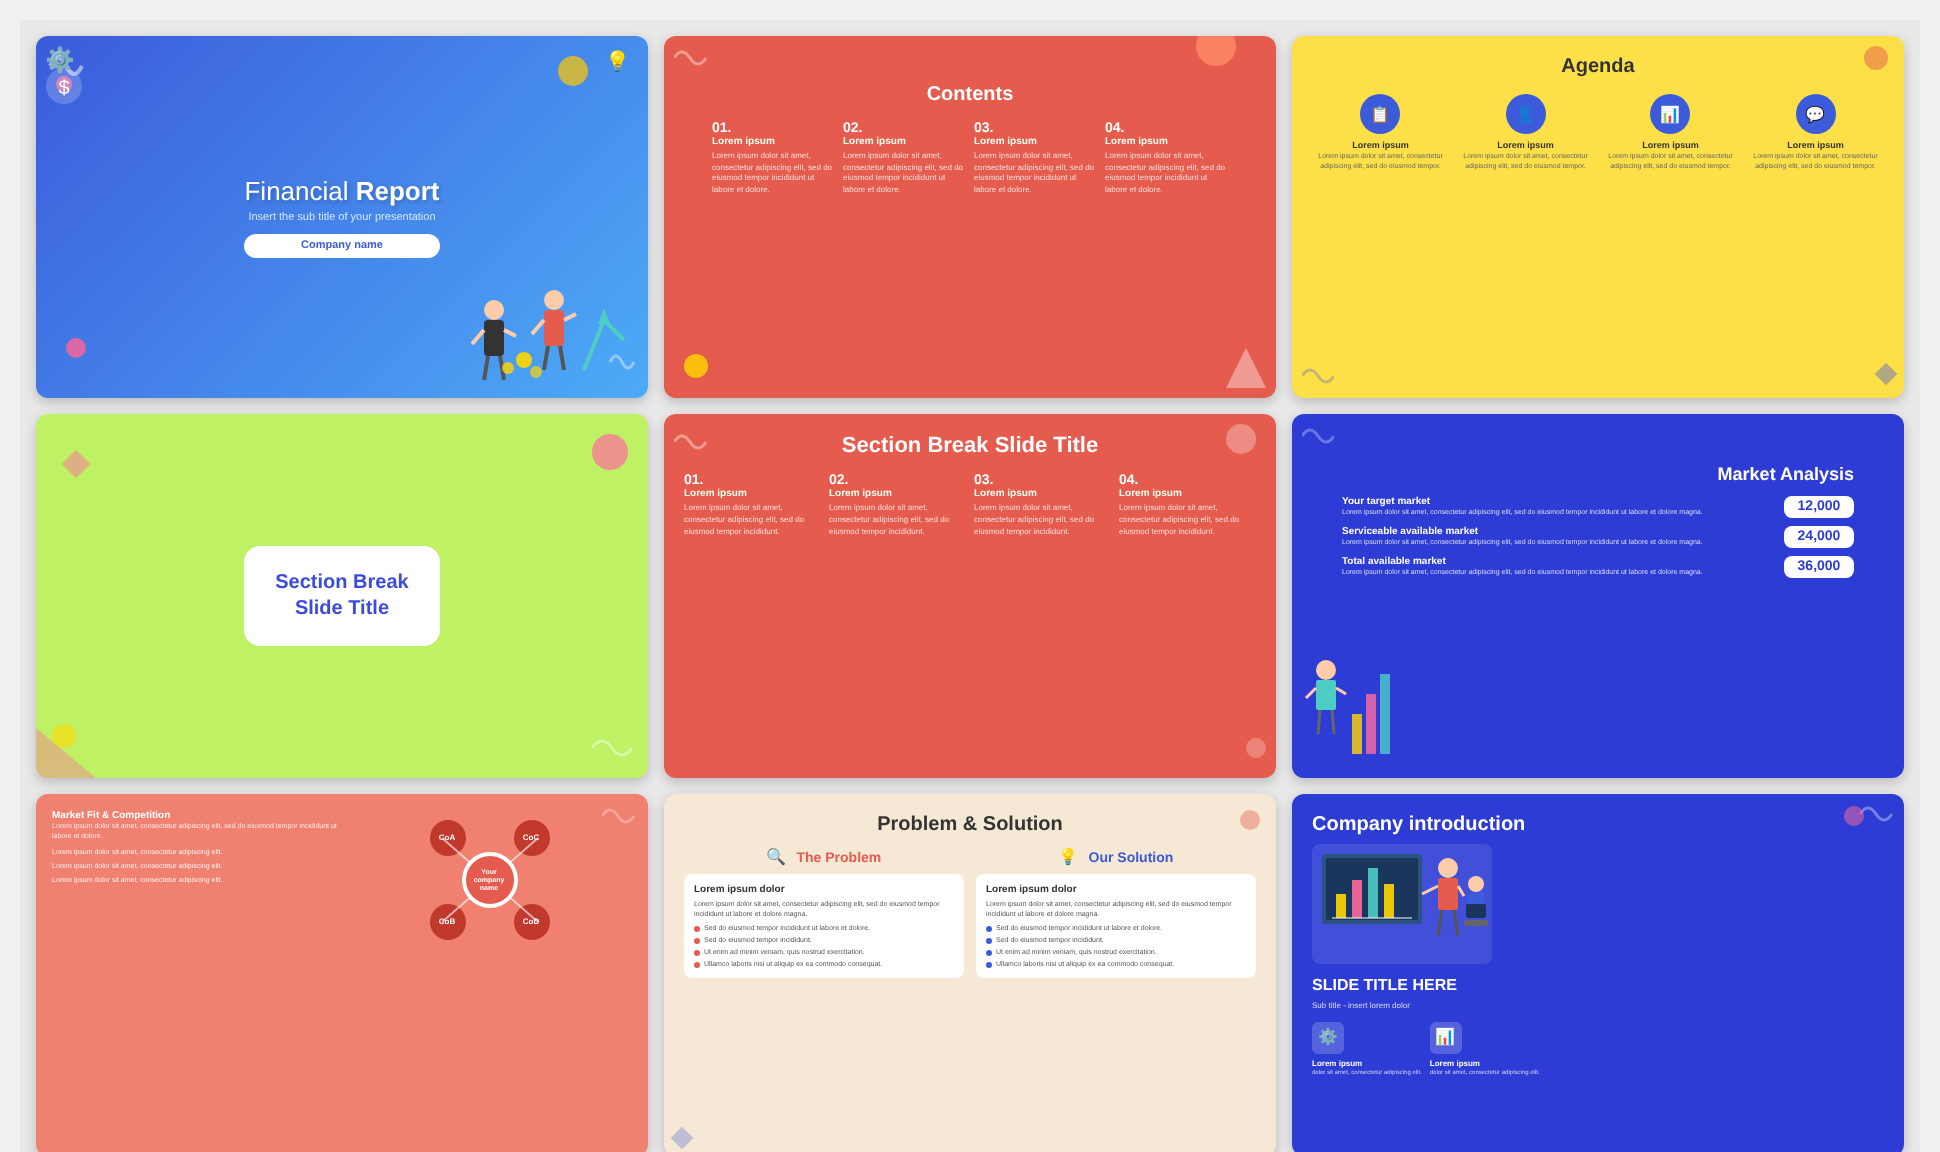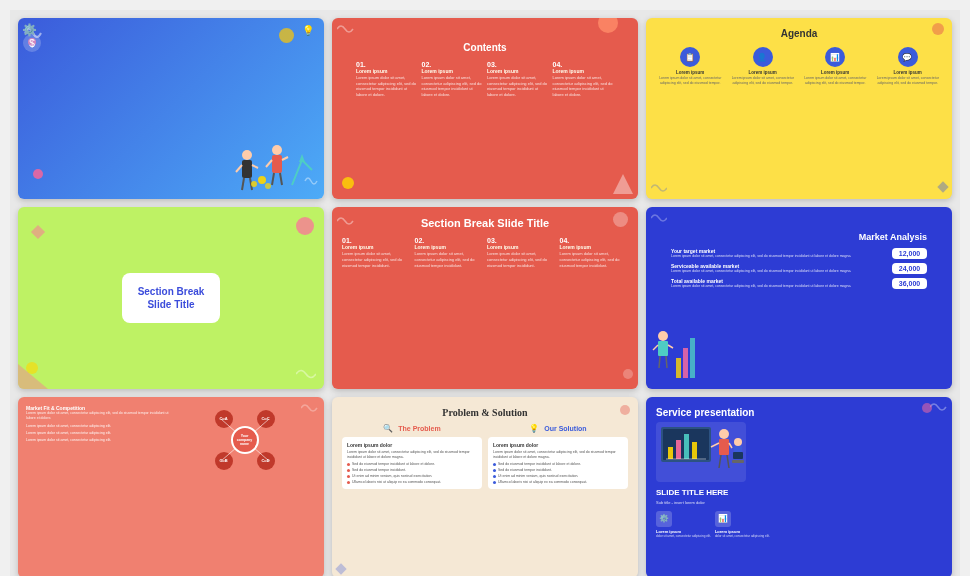--- a/index.html
+++ b/index.html
@@ -286,21 +286,20 @@
     .slide-8 {
       background: #f5e8d5;
       padding: 10px;
     }
     .slide-8 .slide-heading {
       color: #333;
       font-size: 10px;
       font-weight: 700;
       text-align: center;
       margin-bottom: 6px;
-      font-family: Liberation Serif, serif;
     }
     .prob-sol-grid {
       display: grid;
       grid-template-columns: 1fr 1fr;
       gap: 6px;
     }
     .prob-col .col-title {
       color: #e55b4d;
       font-size: 7px;
       font-weight: 700;
@@ -504,20 +503,27 @@
       </svg>
 
       <svg style="position:absolute;top:3px;left:3px;" width="18" height="18">
         <text x="9" y="13" text-anchor="middle" font-size="12">⚙️</text>
       </svg>
 
       <svg style="position:absolute;top:5px;right:8px;" width="14" height="14">
         <text x="7" y="11" text-anchor="middle" font-size="10">💡</text>
       </svg>
     </div>
+    <div style="z-index:2;text-align:center;">
+      <div class="title-main">
+        <span>Financial </span><strong>Report</strong>
+      </div>
+      <div class="subtitle">Insert the sub title of your presentation</div>
+      <div class="company-btn">Company name</div>
+    </div>
   </div>
 
   <div class="slide slide-2">
 
     <div class="deco-shape" style="width:20px;height:20px;border-radius:50%;background:#ff8c69;top:-5px;right:20px;opacity:0.8;"></div>
     <div class="deco-shape" style="width:12px;height:12px;border-radius:50%;background:#ffd700;bottom:10px;left:10px;opacity:0.8;"></div>
     <svg style="position:absolute;top:5px;left:5px;opacity:0.4;" width="18" height="12">
       <path d="M0,6 Q4,0 8,6 Q12,12 16,6" stroke="white" stroke-width="1.5" fill="none"></path>
     </svg>
     <div class="slide-heading">Contents</div>
@@ -773,21 +779,21 @@
     <div style="position:absolute;top:8px;right:8px;width:10px;height:10px;border-radius:50%;background:#e55b4d;opacity:0.4;"></div>
     <div style="position:absolute;bottom:5px;left:5px;width:8px;height:8px;background:#3b5bdb;opacity:0.3;transform:rotate(45deg);"></div>
   </div>
 
   <div class="slide slide-9">
 
     <svg style="position:absolute;top:4px;right:4px;opacity:0.35;" width="18" height="12">
       <path d="M0,6 Q4,0 8,6 Q12,12 16,6" stroke="white" stroke-width="1.5" fill="none"></path>
     </svg>
     <div style="position:absolute;top:6px;right:20px;width:10px;height:10px;border-radius:50%;background:#ff6b9d;opacity:0.5;"></div>
-    <div class="slide-heading">Service presentation</div>
+    <div class="slide-heading">Company introduction</div>
     <div class="service-content">
       <div class="service-figure">
 
         <svg width="90" height="60" viewBox="0 0 90 60">
 
           <rect x="5" y="5" width="50" height="35" fill="#2c5282" rx="2"></rect>
           <rect x="7" y="7" width="46" height="31" fill="#1a365d" rx="1"></rect>
 
           <rect x="12" y="25" width="5" height="12" fill="#ffd700" opacity="0.9"></rect>
           <rect x="20" y="18" width="5" height="19" fill="#ff6b9d" opacity="0.9"></rect>

